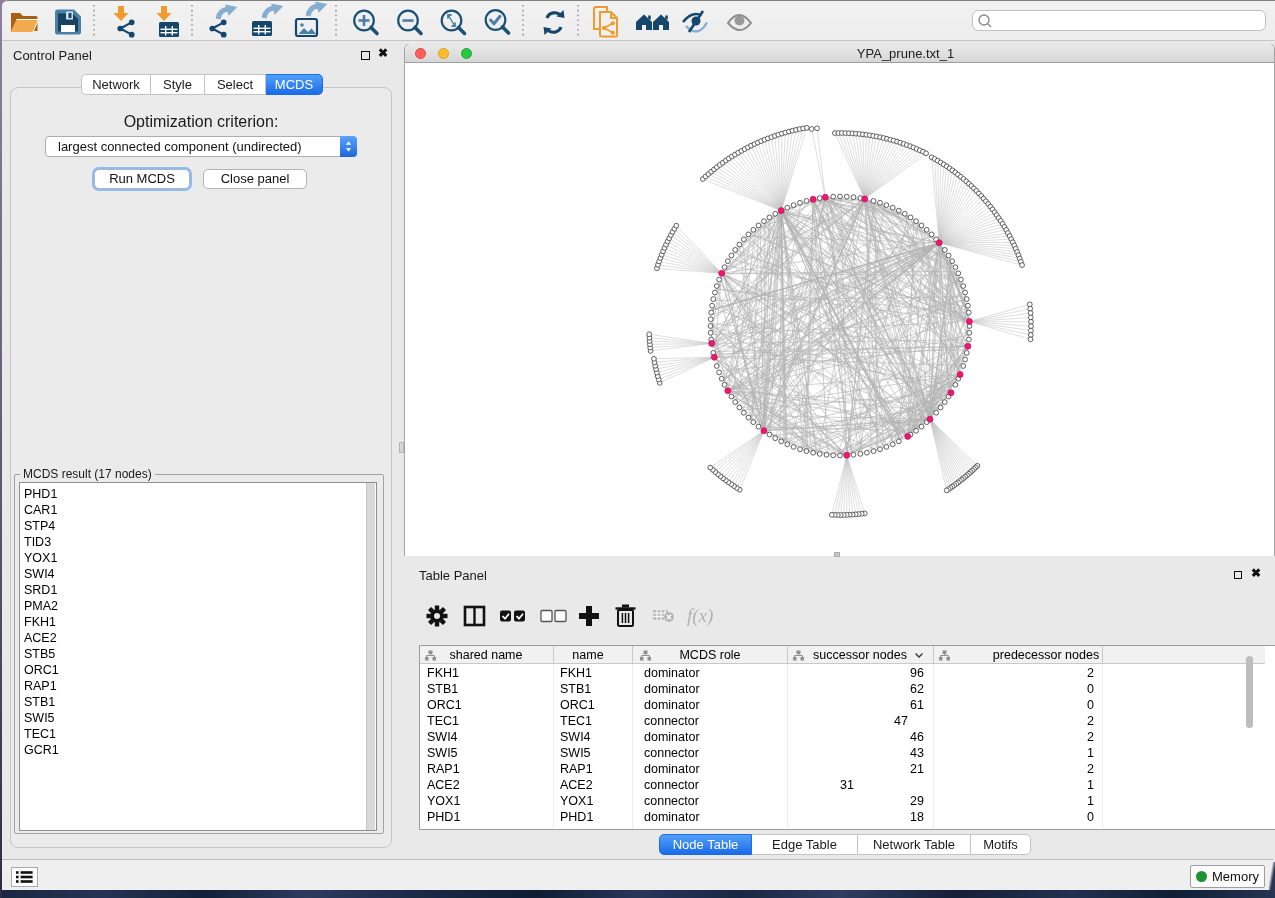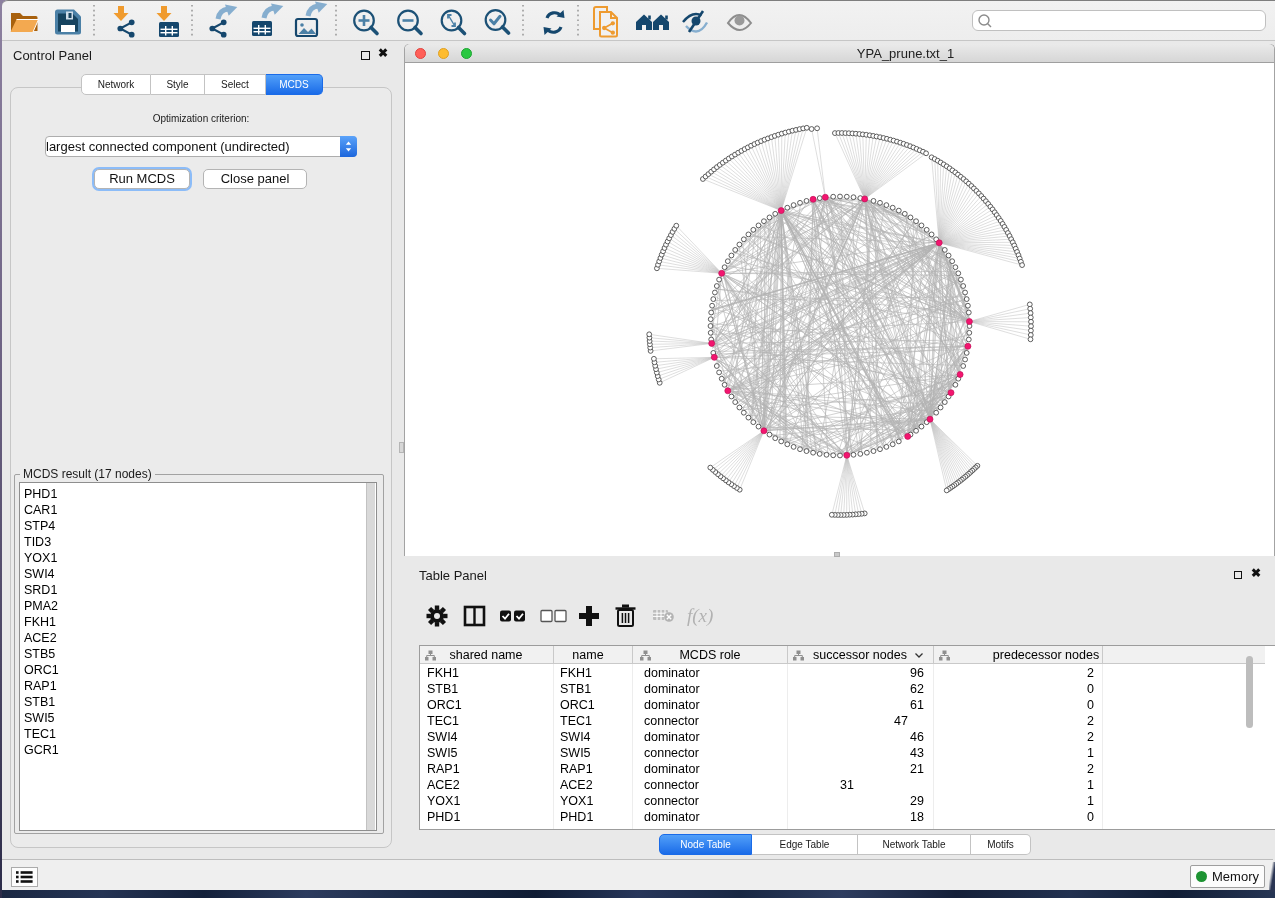--- a/index.html
+++ b/index.html
@@ -13,28 +13,28 @@
 
 #toolbar{left:2px;top:0;width:1273px;height:41px;background:linear-gradient(#f2f2f2,#ededed);border-top:1px solid #7e7e7e;border-bottom:1px solid #c6c6c6;border-top-left-radius:6px}
 
 #search{left:972px;top:10px;width:294px;height:21px;background:#fff;border:1px solid #c0c0c0;border-radius:6px}
 
 #cptitle{left:13px;top:48px;font-size:13px;color:#1a1a1a}
 #cpsq{left:361px;top:51px;width:9px;height:9px;border:1.5px solid #111}
 #cpx{left:378px;top:46px;font-size:12px;font-weight:bold;color:#111}
 #cpbox{left:10px;top:87px;width:382px;height:761px;background:#ebebeb;border:1px solid #c6c6c6;border-radius:8px}
 
-.seg{position:absolute;display:flex;font-size:10px}
+.seg{position:absolute;display:flex;font-size:13px}
 .seg>div{background:#fff;border:1px solid #c3c3c3;border-left:none;color:#1a1a1a;text-align:center;line-height:20px;height:21px}
 .seg>div:first-child{border-left:1px solid #c3c3c3;border-radius:5px 0 0 5px}
 .seg>div:last-child{border-radius:0 5px 5px 0}
 .seg>div.sel{background:linear-gradient(#52a0f9,#1a6be8);border-color:#1a6be8;color:#fff}
 #cptabs{left:81px;top:74px}
-#optlabel{left:0;top:113px;width:402px;text-align:center;font-size:10px;color:#1a1a1a}
-#dropdown{left:45px;top:136px;width:312px;height:21px;background:#fff;border:1px solid #adadad;border-radius:4px;font-size:13px;line-height:19px;padding-left:0;color:#111}
+#optlabel{left:0;top:113px;width:402px;text-align:center;font-size:16px;color:#1a1a1a}
+#dropdown{left:45px;top:136px;width:312px;height:21px;background:#fff;border:1px solid #adadad;border-radius:4px;font-size:13px;line-height:19px;padding-left:12px;color:#111}
 #dropstep{left:340px;top:136px;width:17px;height:21px;border-radius:0 4px 4px 0;background:linear-gradient(#5ba3fa,#1c66dc)}
 .btn{position:absolute;height:20px;background:#fff;border:1px solid #b4b4b4;border-radius:5px;font-size:13px;text-align:center;line-height:18px;color:#111}
 #runbtn{left:94px;top:169px;width:96px;box-shadow:0 0 0 2px #8cbcf8}
 #closebtn{left:203px;top:169px;width:104px}
 
 #fs{left:14px;top:474px;width:370px;height:360px;border:1px solid #a2a2a2;border-radius:2px}
 #fslegend{left:20px;top:467px;background:#ebebeb;padding:0 3px;font-size:12px;color:#1a1a1a}
 #mlist{left:19px;top:482px;width:358px;height:349px;background:#fff;border:1px solid #8e8e8e;font-size:12.5px;line-height:16px;padding:3px 0 0 4px;color:#000}
 #mscroll{left:366px;top:483px;width:9px;height:347px;background:#d9d9d9;border-left:1px solid #c2c2c2}
 

